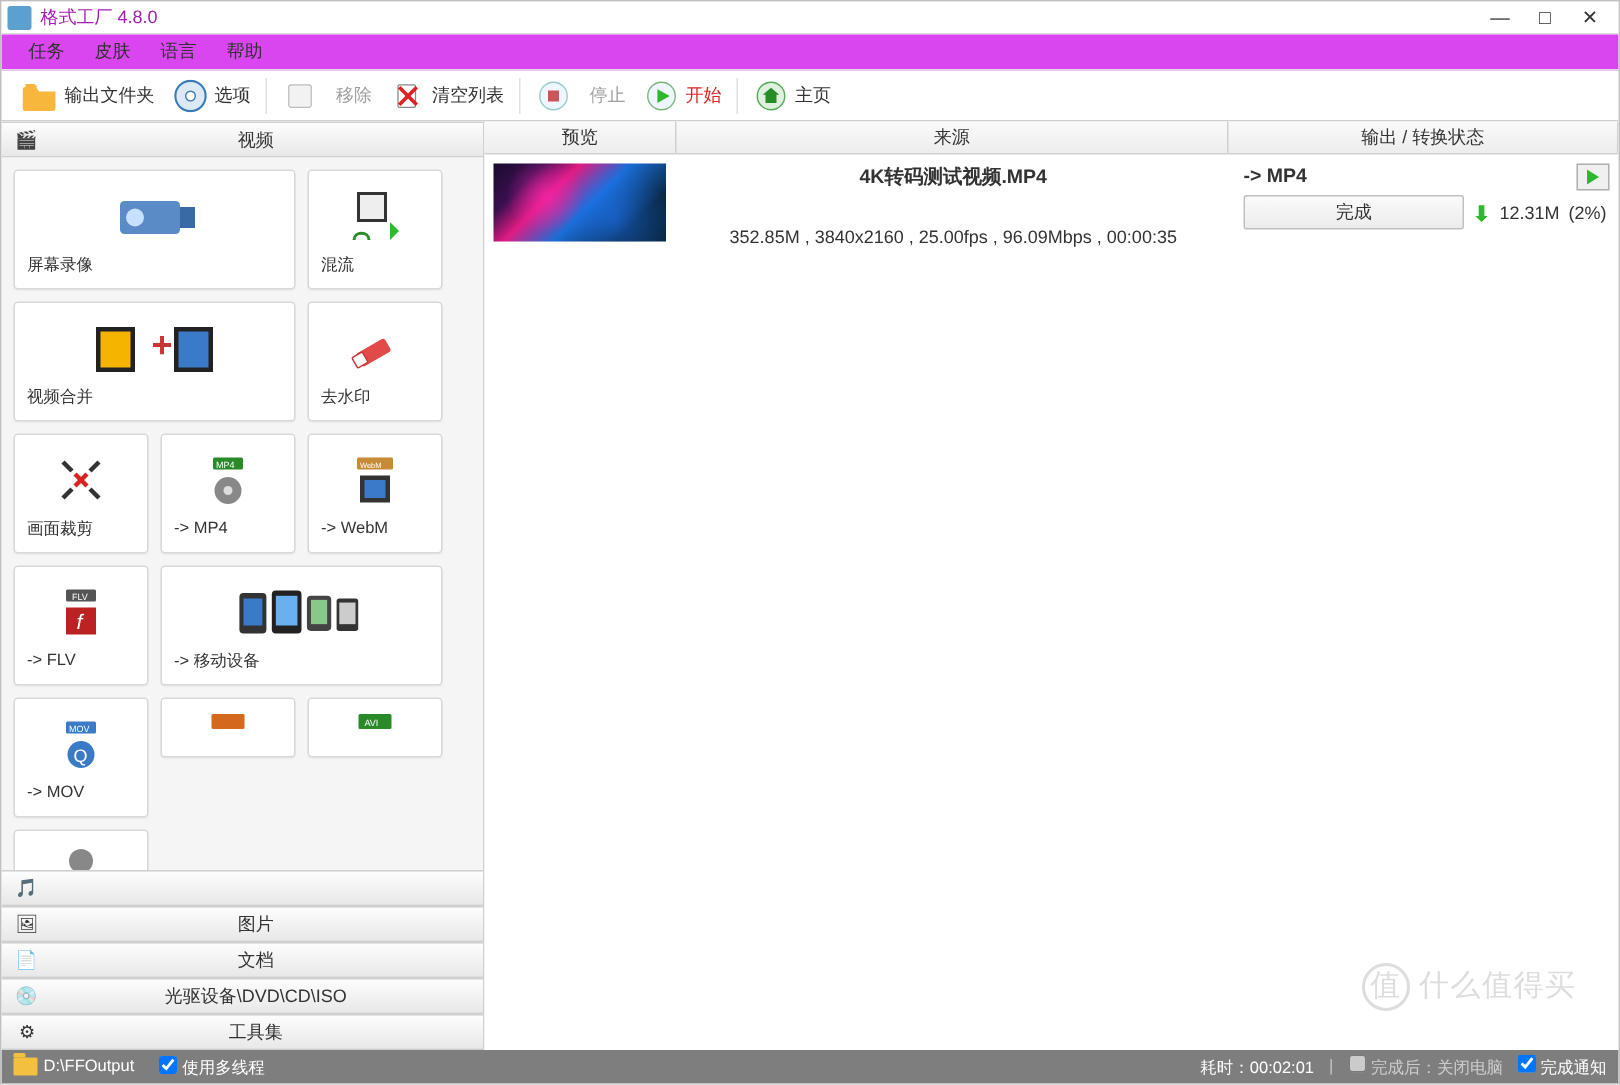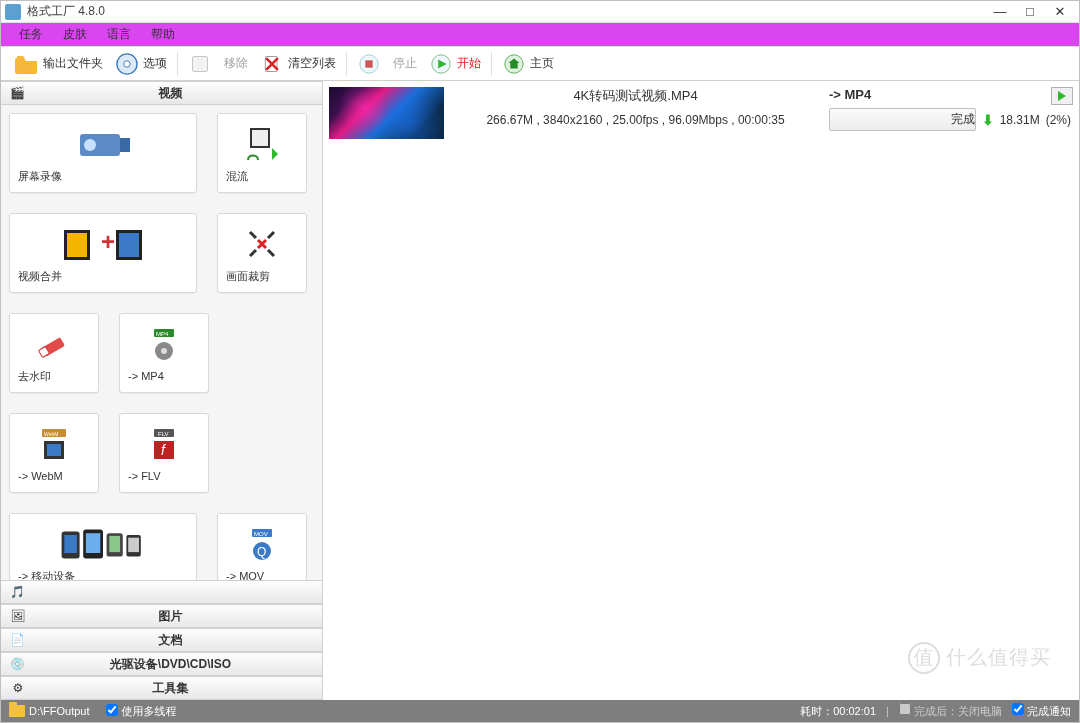--- a/index.html
+++ b/index.html
@@ -17,21 +17,21 @@
 }
 .titlebar {
   height: 22px;
   background: #fff;
   display: flex;
   align-items: center;
   padding: 0 4px;
   border-bottom: 1px solid #e0e0e0;
 }
 .titlebar .window-icon { width: 16px; height: 16px; margin-right: 6px; background: #5ca0d0; border-radius: 2px; position: relative; }
-.titlebar .title { flex: 1; font-size: 12px; color: #404040; }
+.titlebar .title { flex: 1; font-size: 12px; color: #a21caf; }
 .titlebar .ctrls { display: flex; gap: 0; }
 .titlebar .ctrls > div { width: 30px; text-align: center; font-size: 13px; color: #333; cursor: pointer; line-height: 18px; }
 .menubar {
   height: 24px;
   background: #d946ef;
   display: flex;
   align-items: center;
   padding: 0 8px;
   border-bottom: 1px solid #e0e0e0;
 }
@@ -60,27 +60,27 @@
   height: 24px;
   display: flex;
   align-items: center;
   padding: 0 8px;
   background: linear-gradient(#fdfdfd,#e8e8e8);
   border-top: 1px solid #d0d0d0;
   border-bottom: 1px solid #d0d0d0;
   cursor: pointer;
 }
 .cat-header .ic { width: 18px; height: 16px; margin-right: 0; display:flex;align-items:center;justify-content:center; }
-.cat-header .lbl { flex: 1; text-align: center; font-weight: bold; }
+.cat-header .lbl { flex: 1; text-align: center; }
 .tools-grid {
   flex: 1;
   padding: 8px;
   display: flex;
   flex-wrap: wrap;
-  gap: 20px;
+  gap: 8px;
   align-content: flex-start;
   overflow: hidden;
   background: #f5f5f5;
 }
 .tool {
   width: 90px;
   height: 80px;
   background: #fff;
   border: 1px solid #d8d8d8;
   border-radius: 3px;
@@ -124,28 +124,28 @@
 .thumb {
   width: 115px;
   height: 52px;
   margin: 4px 6px;
   background: linear-gradient(135deg,#1a0b2e 0%,#3a0f4f 20%,#e01b84 35%,#1a6dd6 55%,#0a2a4a 80%);
   position: relative;
   overflow: hidden;
 }
 .thumb::after{content:"";position:absolute;inset:0;background:radial-gradient(circle at 30% 40%,rgba(255,40,180,0.6),transparent 30%),radial-gradient(circle at 70% 70%,rgba(30,120,255,0.5),transparent 40%);}
 .src-col { flex: 1; text-align: center; padding: 4px 8px; }
-.src-col .fname { font-weight: normal; font-size: 13px; margin-bottom: 8px; }
+.src-col .fname { font-weight: bold; font-size: 13px; margin-bottom: 24px; }
 .src-col .finfo { font-size: 12px; color: #333; }
 .out-col { width: 258px; padding: 4px 8px; position:relative; }
 .out-col .tgt { font-weight: bold; font-size: 13px; margin-bottom: 6px; }
 .status-row { display:flex; align-items:center; gap:6px; }
 .status-btn {
   width: 150px;
-  text-align: right;
+  text-align: center;
   border: 1px solid #c0c0c0;
   background: linear-gradient(#fafafa,#ececec);
   border-radius: 2px;
   padding: 2px 0;
   font-family: Liberation Serif, serif;
 }
 .dl-arrow { color: #2eb82e; font-weight: bold; font-size:14px; }
 .sz { font-size: 12px; }
 .play-btn {
   position: absolute;
@@ -304,35 +304,35 @@
               <text x="43" y="26" font-size="24" fill="#c33" font-weight="bold">+</text>
               <rect x="58" y="6" width="26" height="30" fill="#222"></rect>
               <rect x="61" y="9" width="20" height="24" fill="#3a7ac7"></rect>
             </svg>
         </div>
         <div class="tool-lbl">视频合并</div>
       </div>
       <div class="tool">
         <div class="tool-ic">
           <svg width="36" height="36" viewBox="0 0 36 36">
+              <rect x="6" y="16" width="22" height="10" rx="2" transform="rotate(-30 17 21)" fill="#e24a4a"></rect>
+              <rect x="4" y="22" width="8" height="8" rx="1" transform="rotate(-30 8 26)" fill="#fff" stroke="#c33"></rect>
+            </svg>
+        </div>
+        <div class="tool-lbl">去水印</div>
+      </div>
+
+      <div class="tool">
+        <div class="tool-ic">
+          <svg width="36" height="36" viewBox="0 0 36 36">
               <path d="M6 6l6 6M30 6l-6 6M6 30l6-6M30 30l-6-6" stroke="#333" stroke-width="3" fill="none"></path>
               <path d="M14 14l8 8M22 14l-8 8" stroke="#d22" stroke-width="3"></path>
             </svg>
         </div>
         <div class="tool-lbl">画面裁剪</div>
-      </div>
-
-      <div class="tool">
-        <div class="tool-ic">
-          <svg width="36" height="36" viewBox="0 0 36 36">
-              <rect x="6" y="16" width="22" height="10" rx="2" transform="rotate(-30 17 21)" fill="#e24a4a"></rect>
-              <rect x="4" y="22" width="8" height="8" rx="1" transform="rotate(-30 8 26)" fill="#fff" stroke="#c33"></rect>
-            </svg>
-        </div>
-        <div class="tool-lbl">去水印</div>
       </div>
       <div class="tool">
         <div class="tool-ic">
           <svg width="36" height="36" viewBox="0 0 36 36">
               <rect x="8" y="2" width="20" height="8" rx="1" fill="#2a8a2a"></rect>
               <text x="10" y="9" font-size="6" fill="#fff">MP4</text>
               <circle cx="18" cy="24" r="9" fill="#888"></circle>
               <circle cx="18" cy="24" r="3" fill="#ddd"></circle>
             </svg>
         </div>
@@ -428,38 +428,43 @@
       <span class="ic">💿</span>
       <span class="lbl">光驱设备\DVD\CD\ISO</span>
     </div>
     <div class="cat-header">
       <span class="ic">⚙</span>
       <span class="lbl">工具集</span>
     </div>
   </div>
 
   <div class="main">
+    <div class="list-header">
+      <div class="col-preview">预览</div>
+      <div class="col-source">来源</div>
+      <div class="col-output">输出 / 转换状态</div>
+    </div>
 
     <div class="task-row">
       <div class="thumb"></div>
       <div class="src-col">
         <div class="fname">4K转码测试视频.MP4</div>
-        <div class="finfo">266.67M , 3840x2160 , 25.00fps , 96.09Mbps , 00:00:35</div>
+        <div class="finfo">352.85M , 3840x2160 , 25.00fps , 96.09Mbps , 00:00:35</div>
       </div>
       <div class="out-col">
         <div class="play-btn">
           <svg width="10" height="10" viewBox="0 0 10 10">
               <path d="M1 0l8 5-8 5z" fill="#2eb82e"></path>
             </svg>
         </div>
         <div class="tgt">-&gt; MP4</div>
         <div class="status-row">
           <div class="status-btn">完成</div>
           <span class="dl-arrow">⬇</span>
-          <span class="sz">18.31M</span>
+          <span class="sz">12.31M</span>
           <span class="sz">(2%)</span>
         </div>
       </div>
     </div>
 
     <div class="watermark">什么值得买</div>
   </div>
 </div>
 
 <div class="statusbar">

